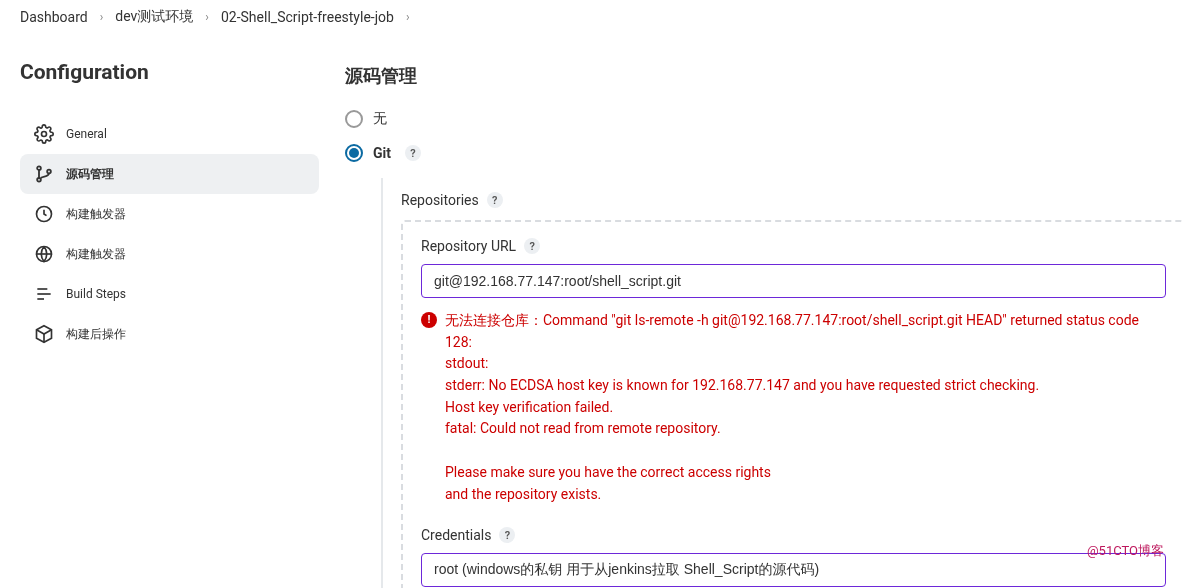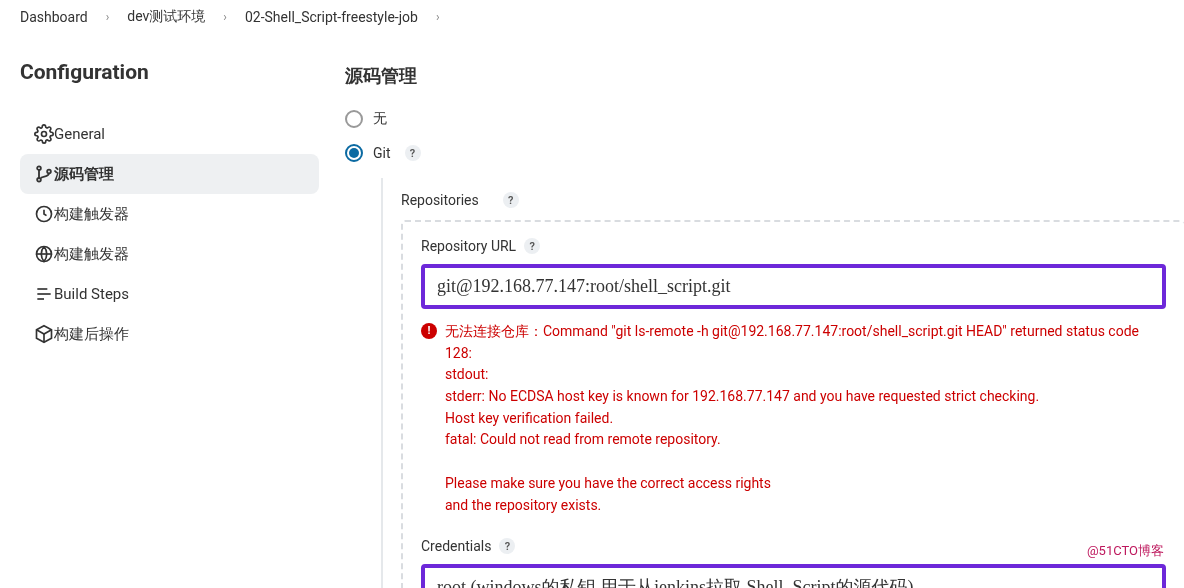--- a/index.html
+++ b/index.html
@@ -1,37 +1,37 @@
 <!DOCTYPE html>
 <html><head>
 <meta charset="utf-8">
 <style>
 * { box-sizing: border-box; margin: 0; padding: 0; }
 body { font-family: -apple-system, BlinkMacSystemFont, "Segoe UI", Roboto, sans-serif; font-size: 14px; color: #333; background: #fff; width: 1184px; }
-.breadcrumb { padding: 8px 20px; font-size: 14px; color: #333; display: flex; align-items: center; gap: 18px; }
+.breadcrumb { padding: 8px 20px; font-size: 14px; color: #333; display: flex; align-items: center; gap: 12px; }
 .breadcrumb span.sep { color: #888; font-size: 12px; }
 .breadcrumb a { color: #333; text-decoration: none; }
 .container { display: flex; }
 .left { width: 335px; padding: 20px 16px 20px 20px; flex-shrink: 0; }
 .left h1 { font-size: 21px; font-weight: 700; margin-bottom: 30px; margin-top: 6px; }
-.sb-item { display: flex; align-items: center; padding: 10px 14px; border-radius: 8px; cursor: pointer; font-size: 15px; color: #333; }
+.sb-item { display: flex; align-items: center; gap: 12px; padding: 10px 14px; border-radius: 8px; cursor: pointer; font-size: 12px; color: #333; }
 .sb-item.active { background: #eef0f2; font-weight: 600; }
 .sb-item .ic { width: 20px; height: 20px; display: inline-flex; align-items: center; justify-content: center; }
 .right { flex: 1; padding: 30px 0 20px 10px; }
 .section-title { font-size: 18px; font-weight: 700; margin-bottom: 22px; }
 .radio-row { display: flex; align-items: center; gap: 10px; margin-bottom: 16px; }
 .radio { width: 18px; height: 18px; border-radius: 50%; border: 2px solid #999; display: inline-block; position: relative; }
 .radio.checked { border-color: #0b6aa2; }
 .radio.checked::after { content: ""; position: absolute; width: 10px; height: 10px; background: #0b6aa2; border-radius: 50%; top: 2px; left: 2px; }
 .help { display: inline-flex; width: 16px; height: 16px; border-radius: 50%; background: #eceff2; color: #555; font-size: 11px; align-items: center; justify-content: center; margin-left: 4px; font-weight: 600; }
 .inner { margin-left: 36px; border-left: 2px solid #e5e8eb; padding-left: 0; margin-top: 10px; }
-.inner-pad { padding: 14px 0 2px 18px; gap: 16px; }
+.inner-pad { padding: 14px 0 2px 18px; }
 .label-row { font-size: 14px; color: #333; margin-bottom: 10px; display: flex; align-items: center; }
 .dashed-box { border: 2px dashed #d9dce0; border-radius: 4px; margin: 8px 0 0 18px; padding: 16px 18px; border-right: none; border-bottom: none; }
-.text-input { width: 100%; border: 4px solid #6d28d9; border-radius: 4px; padding: 8px 12px; font-size: 18px; font-family: Liberation Serif, serif; color: #333; }
+.text-input { width: 100%; border: 1px solid #6d28d9; border-radius: 4px; padding: 8px 12px; font-size: 14px; font-family: Liberation Sans, sans-serif; color: #333; }
 .err { color: #cc0000; font-size: 14px; line-height: 1.55; margin-top: 12px; display: flex; gap: 8px; }
 .err-ic { width: 16px; height: 16px; border-radius: 50%; background: #cc0000; color: #fff; display: inline-flex; align-items: center; justify-content: center; font-size: 11px; font-weight: 700; flex-shrink: 0; margin-top: 2px; }
 .err-body { white-space: pre-line; }
 .cred-block { margin-top: 22px; }
 .watermark { position: absolute; right: 20px; bottom: 28px; color: #be185d; font-size: 13px; }
 svg { display: block; }
 </style>
 </head>
 <body>
 
@@ -118,21 +118,21 @@
   <div class="right">
     <div class="section-title">源码管理</div>
 
     <div class="radio-row">
       <span class="radio"></span>
       <span>无</span>
     </div>
 
     <div class="radio-row">
       <span class="radio checked"></span>
-      <span style="font-weight:400">Git</span>
+      <span style="font-weight:700">Git</span>
       <span class="help">?</span>
     </div>
 
     <div class="inner">
       <div class="inner-pad label-row">
         <span>Repositories</span>
         <span class="help" style="margin-left:8px">?</span>
       </div>
 
       <div class="dashed-box">

